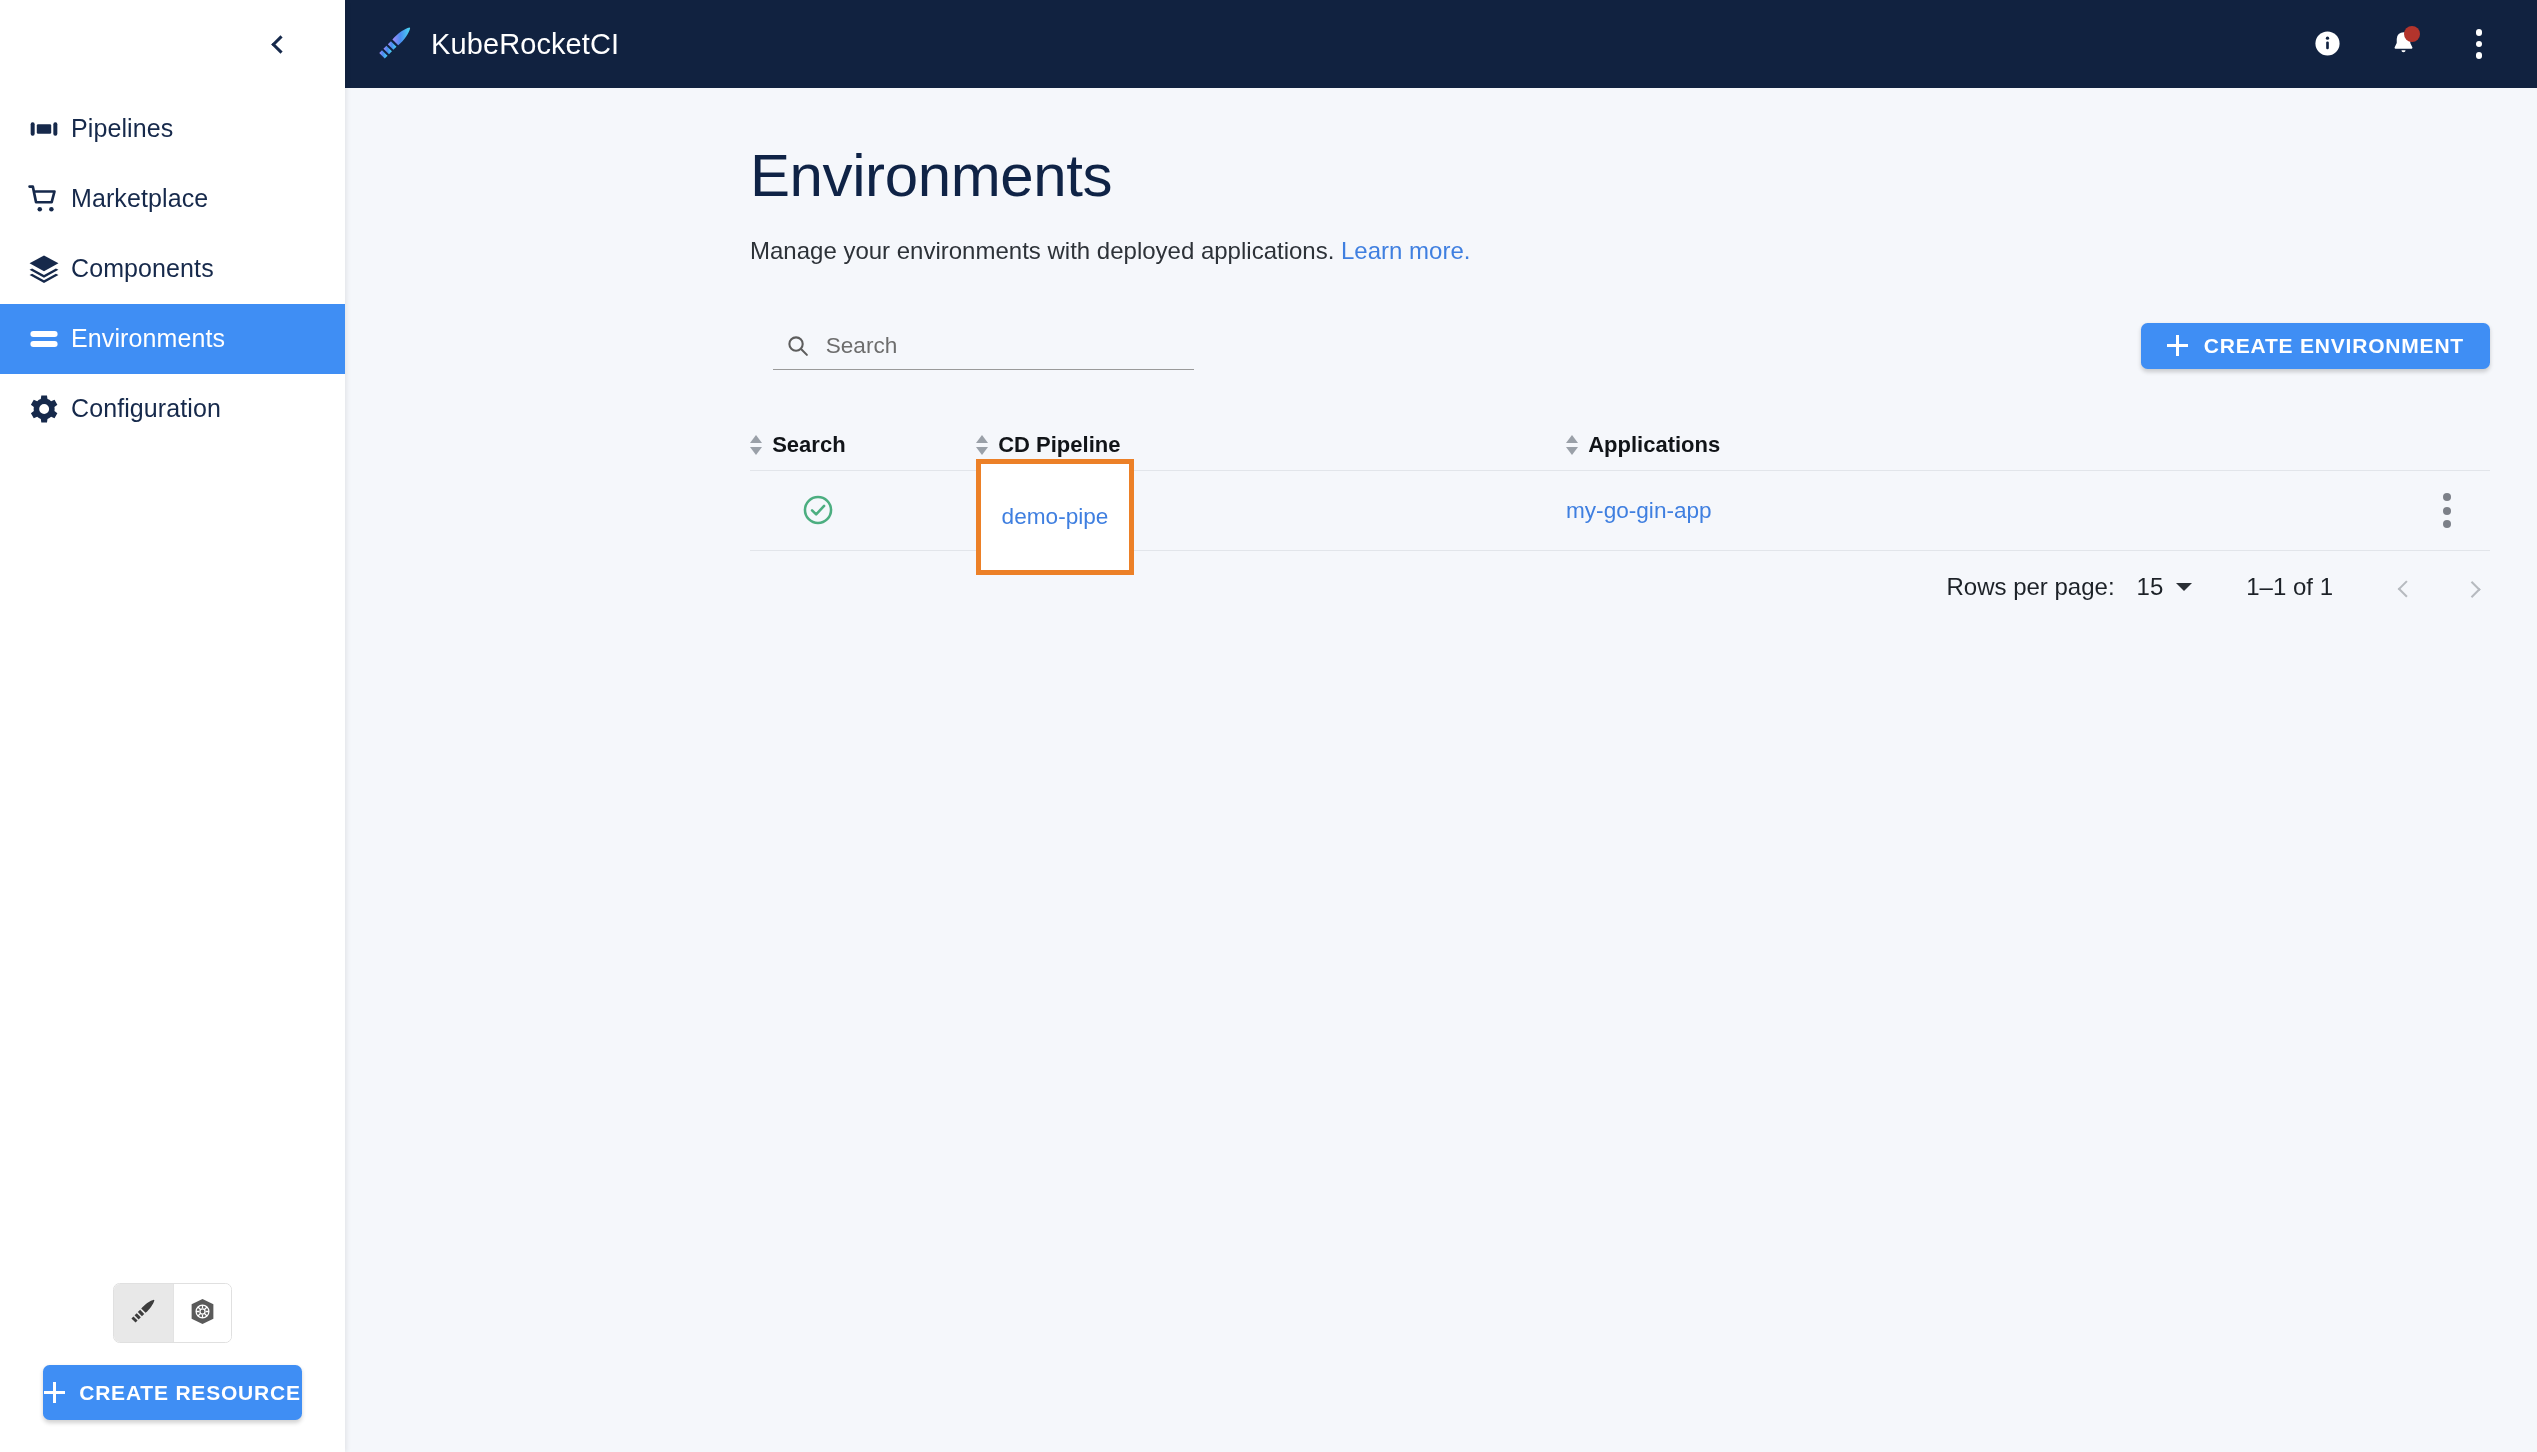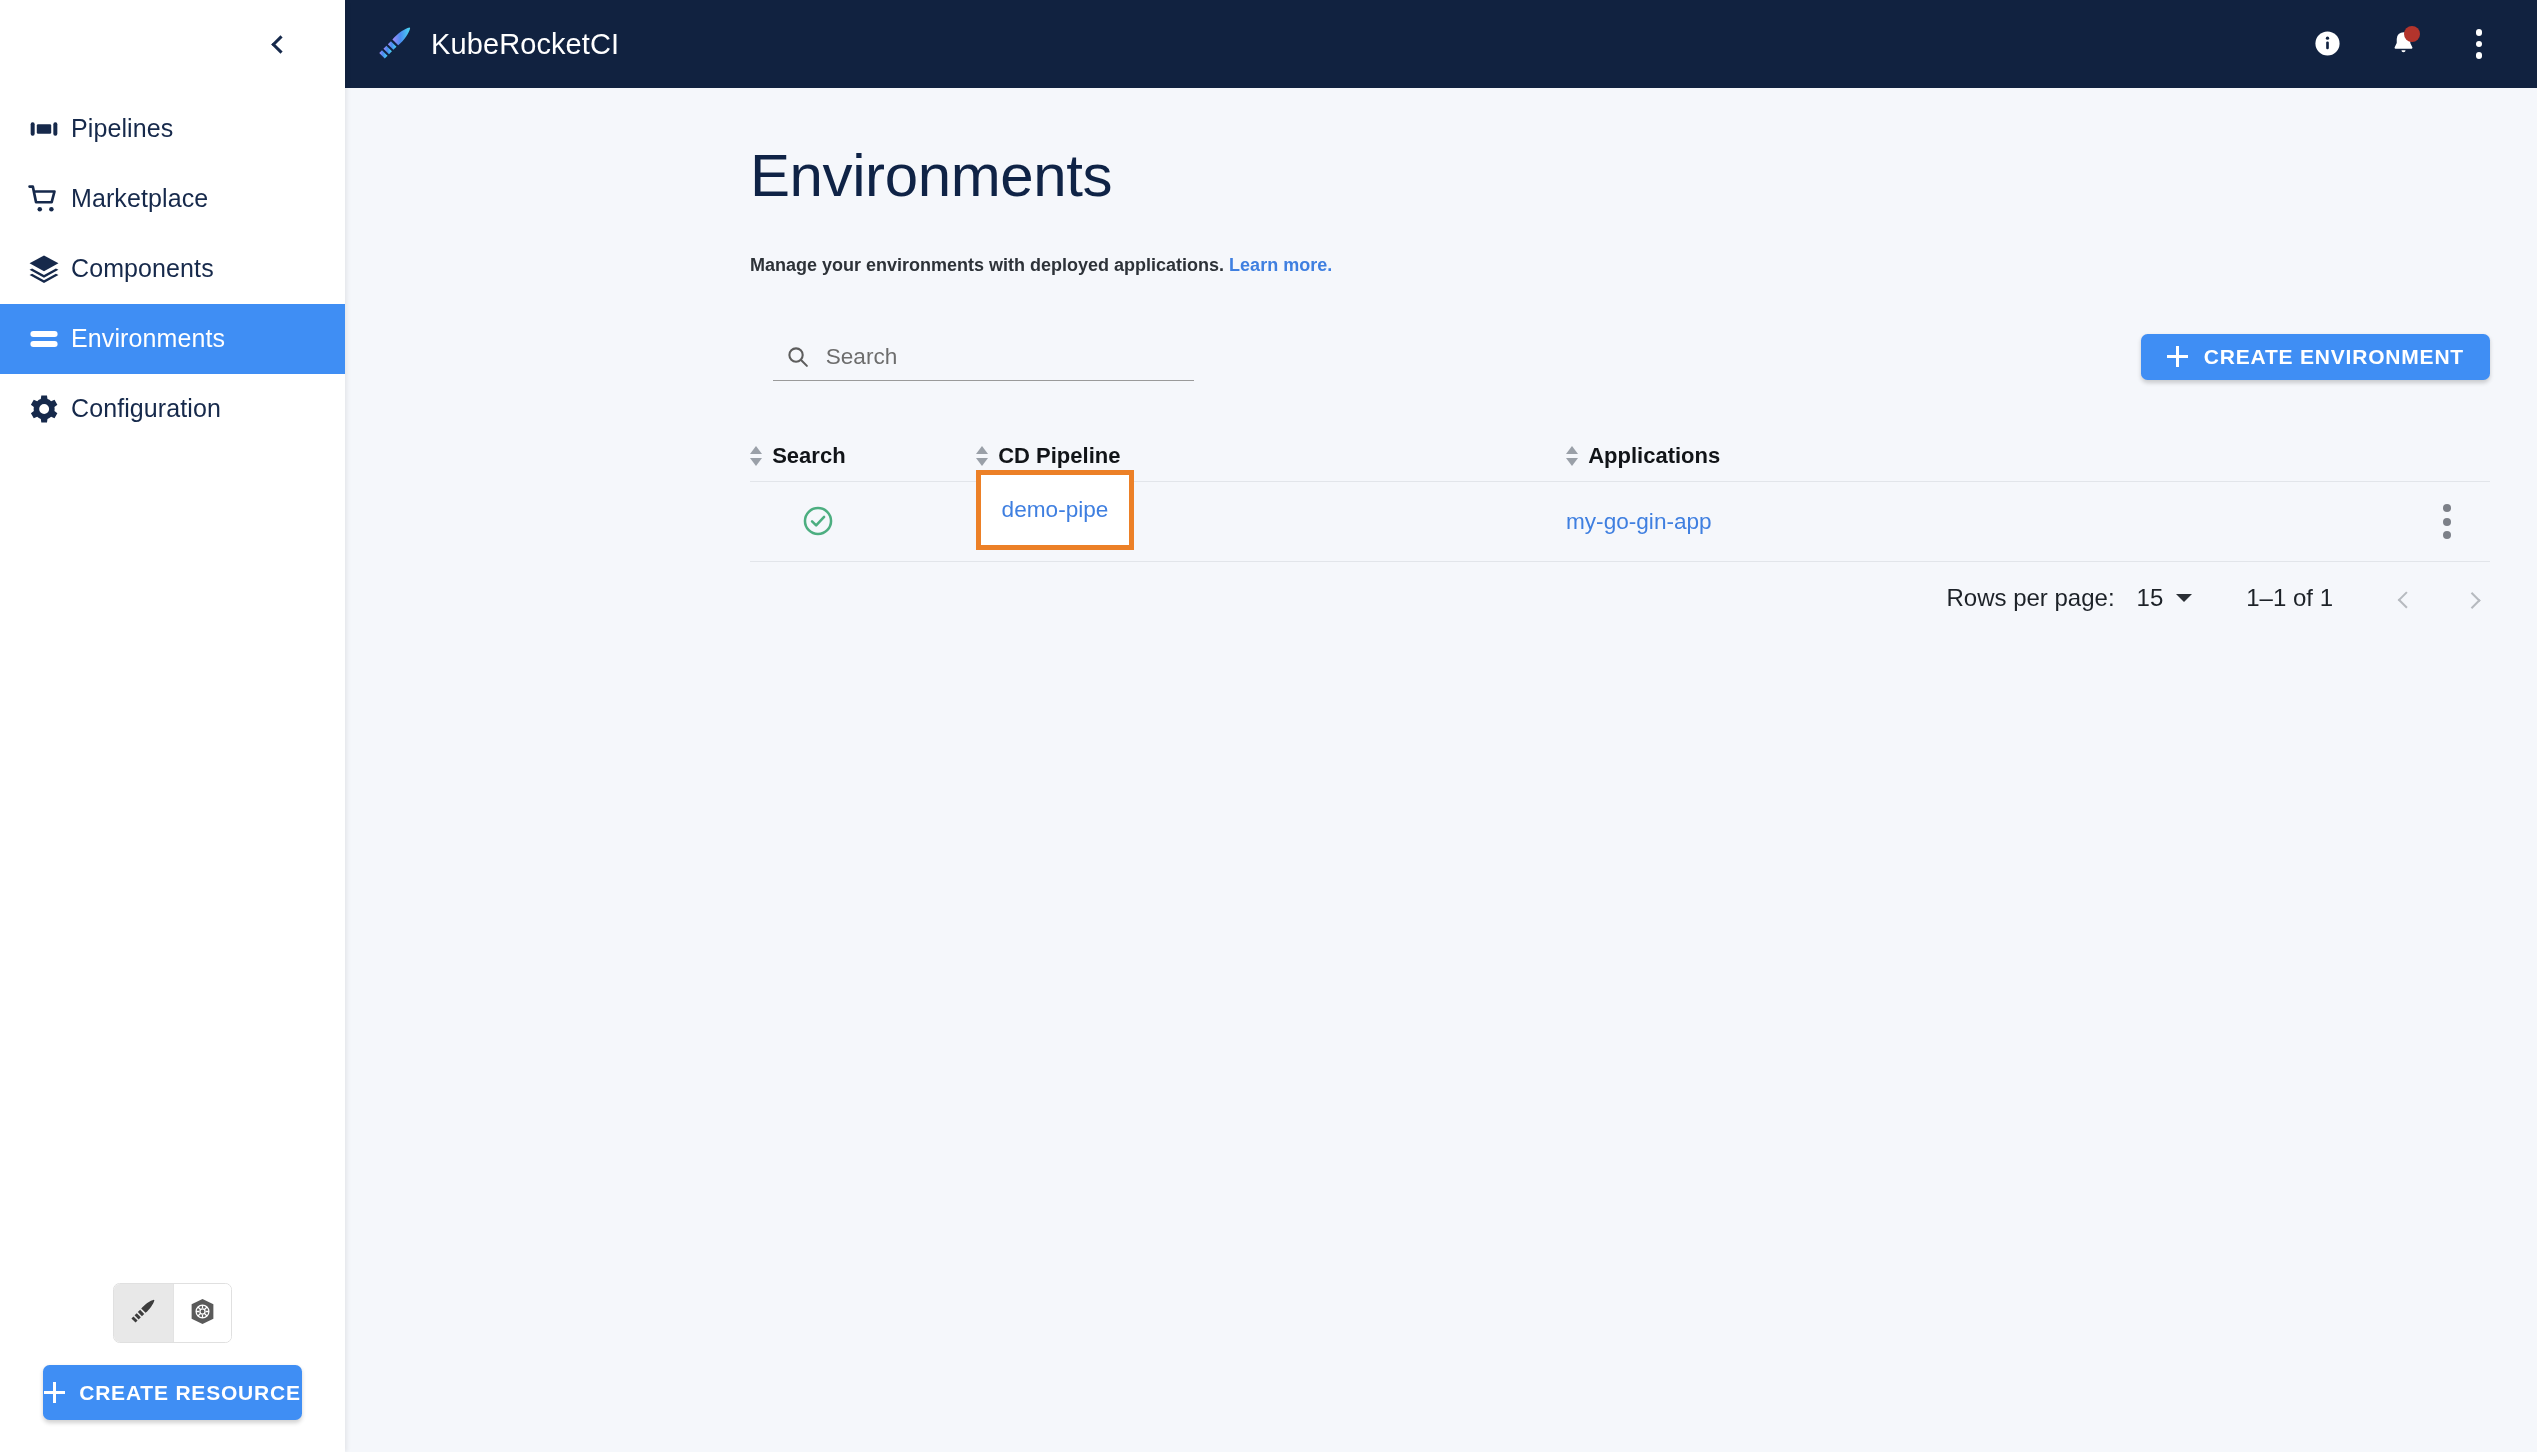--- a/index.html
+++ b/index.html
@@ -140,22 +140,22 @@
     overflow: hidden;
   }
   .content-inner { padding: 0 48px 0 405px; }
   @media all { }
 
   .page-title {
     font-size: 60px; font-weight: 400; color: #0f2346;
     letter-spacing: -0.4px; line-height: 1;
   }
   .page-sub {
-    margin-top: 49px;
-    font-size: 18px; color: #2d3238; font-weight: bold;
+    margin-top: 31px;
+    font-size: 24px; color: #2d3238;
   }
   .page-sub a { color: #3f7fe0; text-decoration: none; cursor: pointer; }
 
   .filters {
     margin-top: 57px;
     display: flex; align-items: flex-end;
   }
   .field {
     position: relative;
     height: 48px;
@@ -217,21 +217,21 @@
     font-size: 22.6px; color: #3f7fe0; cursor: pointer;
   }
   .pipeline-cell {
     position: relative;
     height: 80px;
     display: flex; align-items: center;
   }
   .highlight-box {
     position: absolute;
     left: 0; top: -11.7px;
-    width: 158px; height: 80px;
+    width: 158px; height: 116px;
     border: 5.1px solid #ec8027;
     background: #ffffff;
     display: flex; align-items: center; justify-content: center;
     box-sizing: border-box;
   }
   .row-kebab { display: flex; flex-direction: column; gap: 5.8px; cursor: pointer; }
   .row-kebab span { width: 8px; height: 8px; border-radius: 50%; background: #7c8088; display: block; }
 
   .pagination {
     margin-top: 22px;

